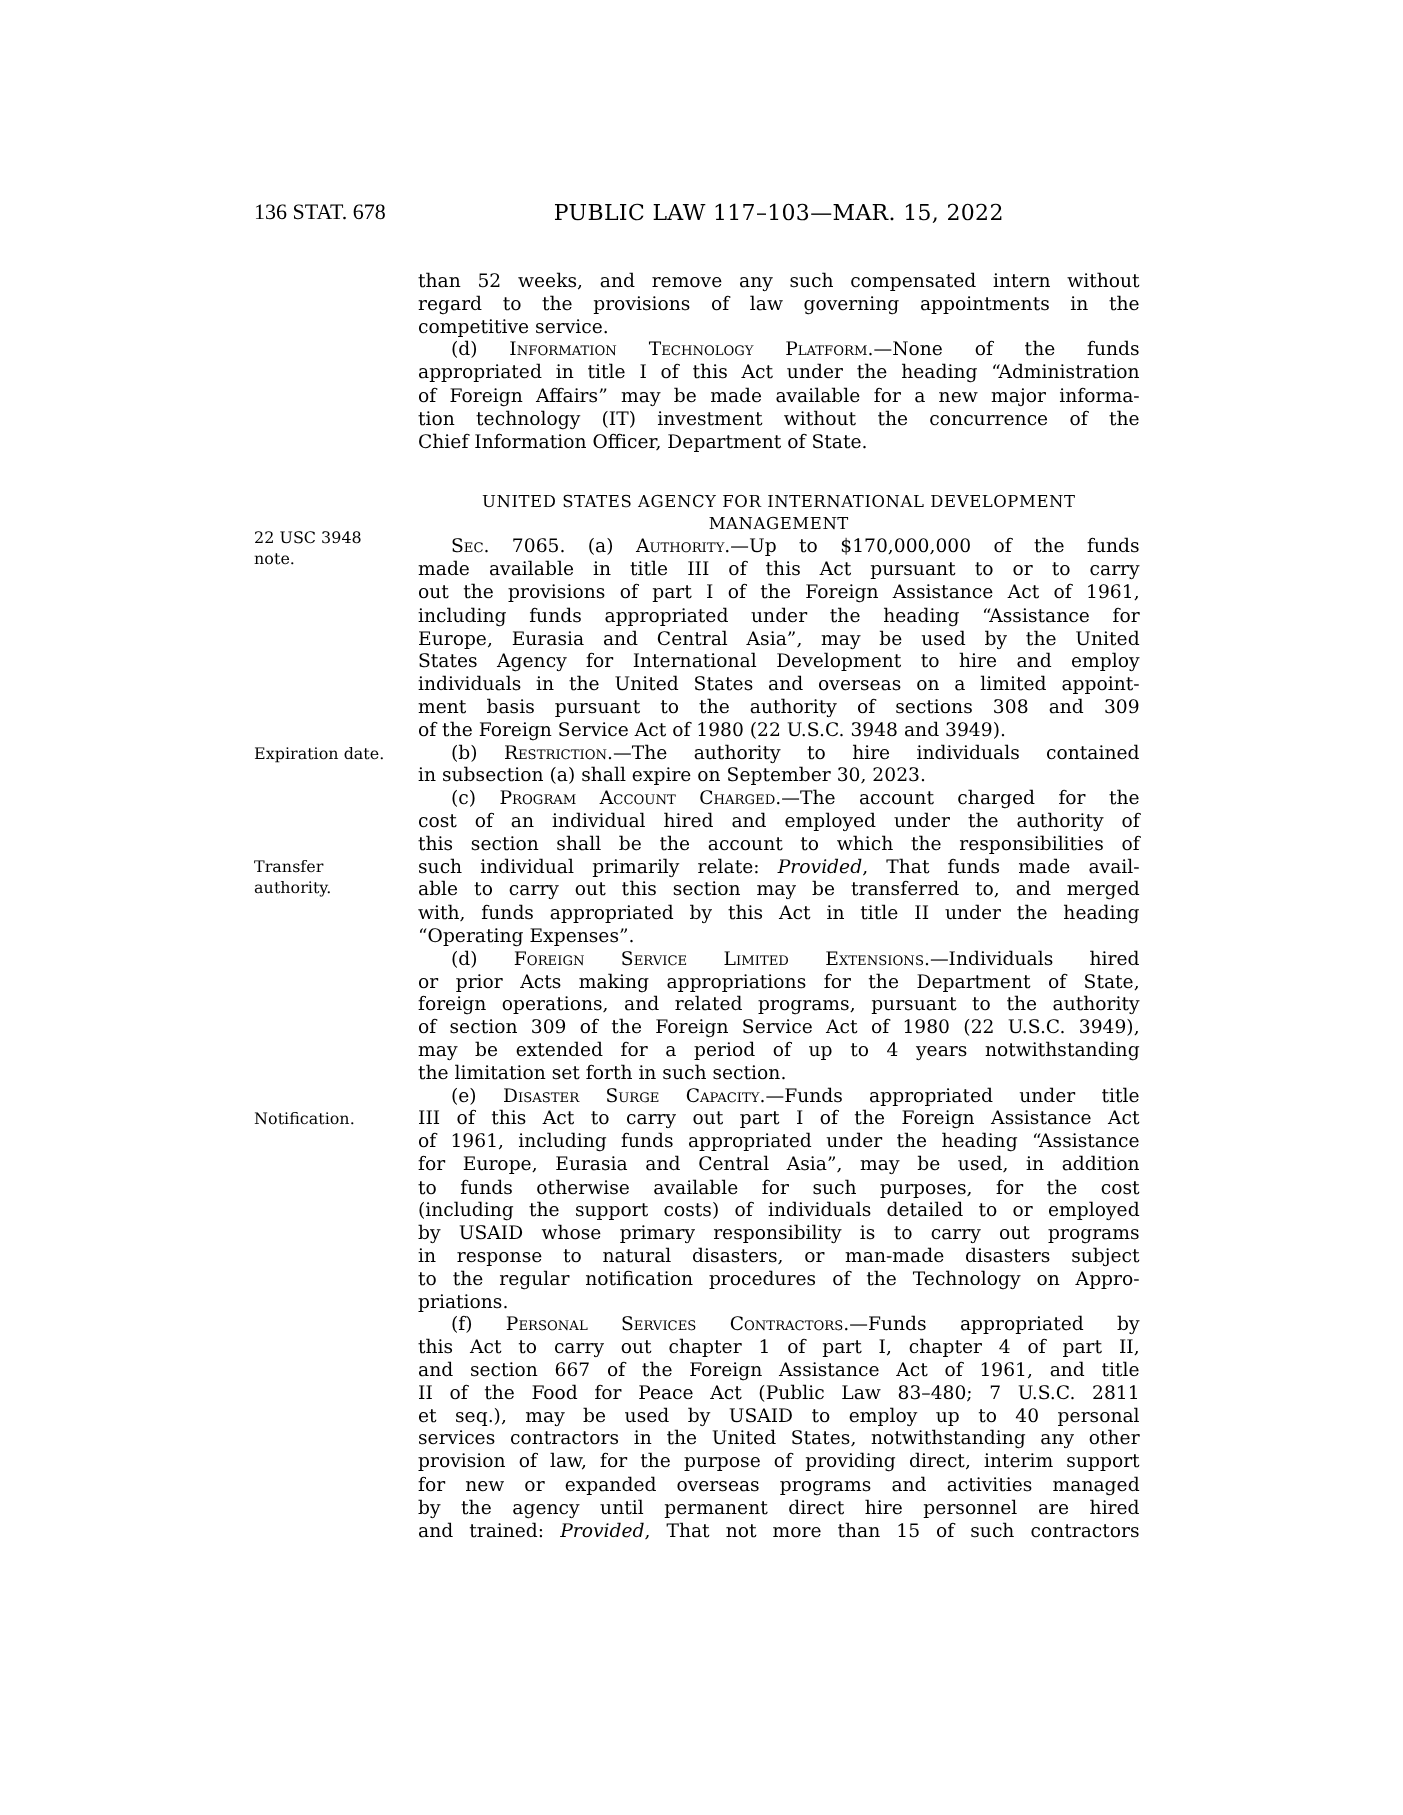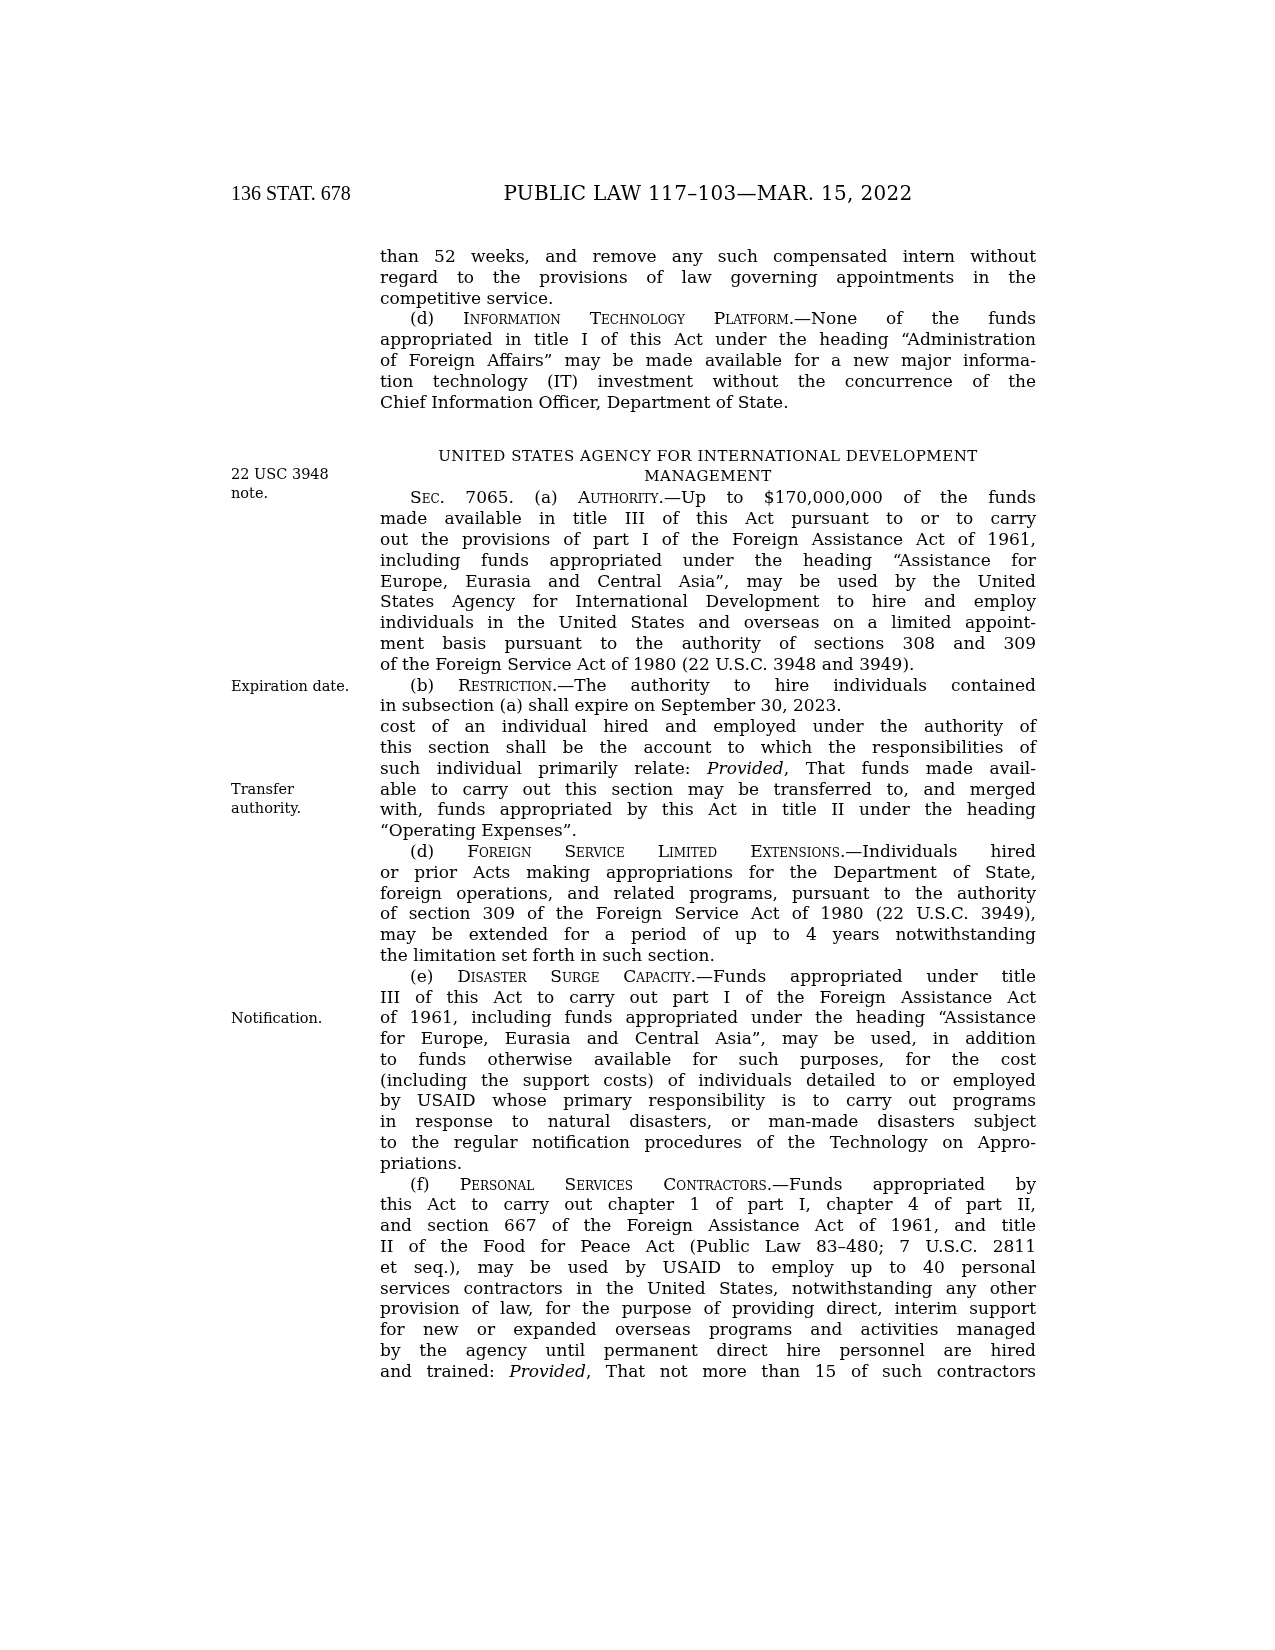--- a/index.html
+++ b/index.html
@@ -33,21 +33,21 @@
     white-space: nowrap;
     letter-spacing: 0.3px;
   }
   .note {
     position: absolute;
     left: 231px;
     width: 140px;
     font-size: 14.5px;
     line-height: 18.5px;
   }
-  .note-usc          { top: 465px; }
+  .note-usc          { top: 481px; }
   .note-expiration   { top: 677px; }
   .note-transfer     { top: 780px; }
   .note-notification { top: 1009px; }
   .body-col {
     position: absolute;
     left: 380px;
     top: 246px;
     width: 656px;
     font-size: 17px;
   }
@@ -128,20 +128,21 @@
           <div class="ln">States Agency for International Development to hire and employ</div>
           <div class="ln">individuals in the United States and overseas on a limited appoint-</div>
           <div class="ln">ment basis pursuant to the authority of sections 308 and 309</div>
           <div class="ln last">of the Foreign Service Act of 1980 (22 U.S.C. 3948 and 3949).</div>
         </div>
         <div>
           <div class="ln first">(b) <span class="sc">Restriction</span>.—The authority to hire individuals contained</div>
           <div class="ln last">in subsection (a) shall expire on September 30, 2023.</div>
         </div>
         <div>
+          <div class="ln first">(c) <span class="sc">Program Account Charged</span>.—The account charged for the</div>
           <div class="ln">cost of an individual hired and employed under the authority of</div>
           <div class="ln">this section shall be the account to which the responsibilities of</div>
           <div class="ln">such individual primarily relate: <span class="it">Provided</span>, That funds made avail-</div>
           <div class="ln">able to carry out this section may be transferred to, and merged</div>
           <div class="ln">with, funds appropriated by this Act in title II under the heading</div>
           <div class="ln last">“Operating Expenses”.</div>
         </div>
         <div>
           <div class="ln first">(d) <span class="sc">Foreign Service Limited Extensions</span>.—Individuals hired</div>
           <div class="ln">or prior Acts making appropriations for the Department of State,</div>

